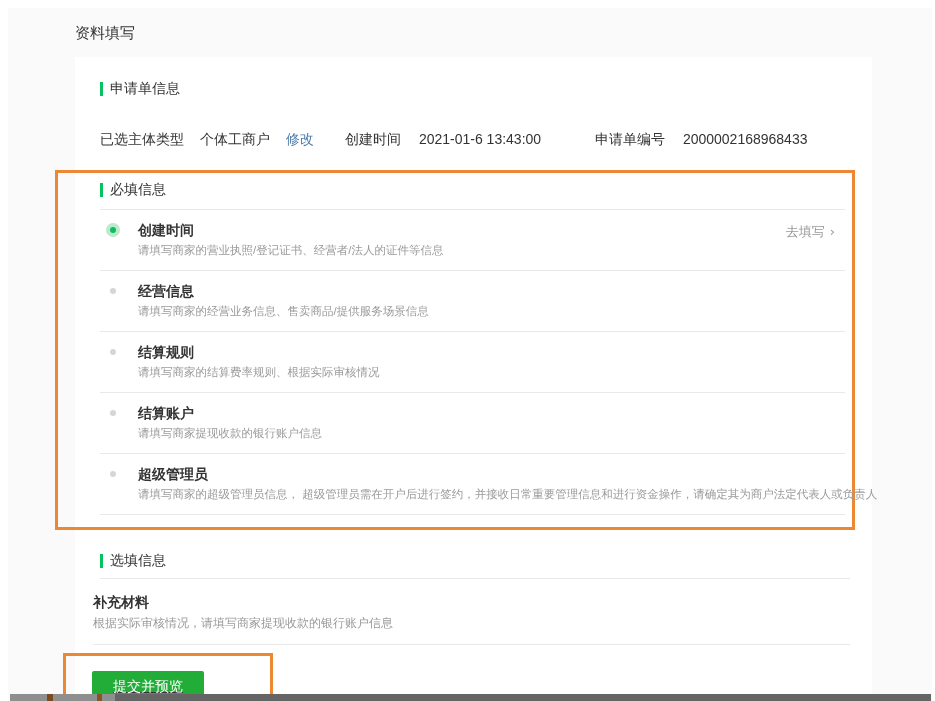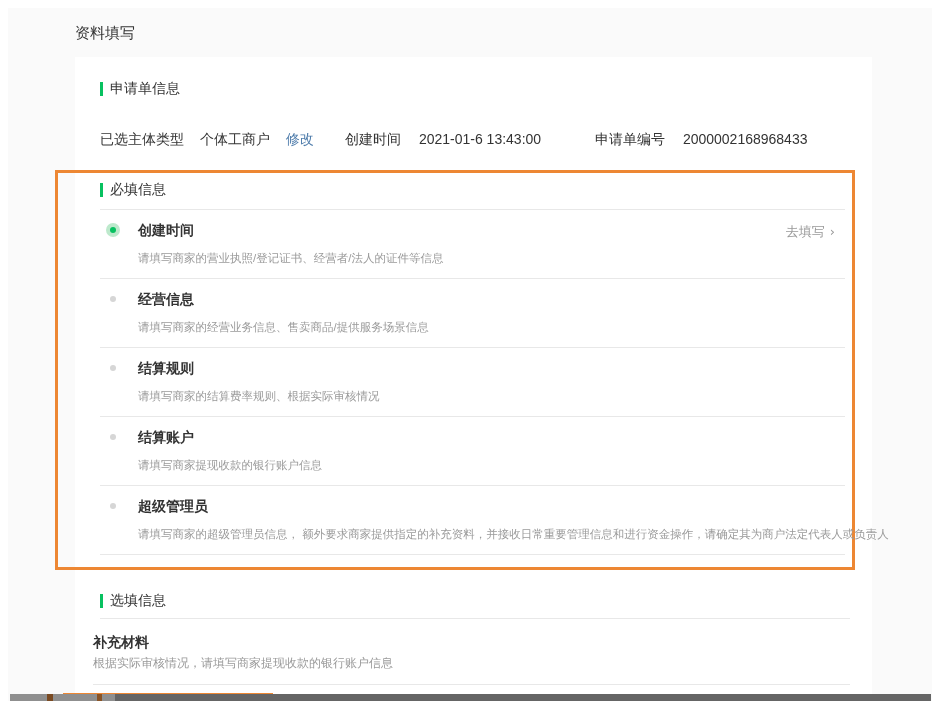--- a/index.html
+++ b/index.html
@@ -28,21 +28,21 @@
   .modify-link { color: #4e7cab; cursor: pointer; }
 
   .required-box {
     margin: 21px 17px 0 -20px;
     border: 3px solid #ed8733;
     padding: 8px 7px 12px 42px;
   }
   .req-head-divider { height: 1px; background: #e8e8e8; margin-top: 10px; }
   .req-item { position: relative; padding: 10px 0 11px 38px; border-bottom: 1px solid #e8e8e8; }
   .step-title { font-size: 14px; font-weight: bold; line-height: 20px; color: #333; }
-  .step-desc { font-size: 11.5px; line-height: 17px; margin-top: 10px; color: #9a9a9a; white-space: nowrap; }
+  .step-desc { font-size: 11.5px; line-height: 17px; margin-top: 2px; color: #9a9a9a; white-space: nowrap; }
   .dot-sel { position: absolute; left: 6px; top: 13px; width: 14px; height: 14px; border-radius: 50%; background: #bde9cc; }
   .dot-sel i { position: absolute; left: 4px; top: 4px; width: 6px; height: 6px; border-radius: 50%; background: #07c160; }
   .dot-un { position: absolute; left: 10px; top: 17px; width: 6px; height: 6px; border-radius: 50%; background: #d6d6d6; }
   .go-fill { position: absolute; right: 10px; top: 13px; font-size: 13px; color: #999; cursor: pointer; }
   .chev { margin-left: 5px; font-family: "DejaVu Sans", sans-serif; }
 
   .optional { padding: 22px 22px 0 25px; }
   .opt-head-divider { height: 1px; background: #e8e8e8; margin-top: 8px; }
   .opt-item { padding: 13px 0 12px 0; margin-left: -7px; border-bottom: 1px solid #e8e8e8; margin-right: 0; }
   .opt-item .step-desc { margin-top: 3px; font-size: 12px; }
@@ -127,21 +127,21 @@
 
     <div class="req-item">
       <span class="dot-un"></span>
       <div class="step-title">结算账户</div>
       <div class="step-desc">请填写商家提现收款的银行账户信息</div>
     </div>
 
     <div class="req-item">
       <span class="dot-un"></span>
       <div class="step-title">超级管理员</div>
-      <div class="step-desc">请填写商家的超级管理员信息， 额外要求商家提供指定的补充资料，并接收日常重要管理信息和进行资金操作，请确定其为商户法定代表人或负责人</div>
+      <div class="step-desc">请填写商家的超级管理员信息， 超级管理员需在开户后进行签约，并接收日常重要管理信息和进行资金操作，请确定其为商户法定代表人或负责人</div>
     </div>
   </div>
 
   <div class="optional">
     <div class="sec-head">
       <span class="sec-bar"></span>
       <span>选填信息</span>
     </div>
     <div class="opt-head-divider"></div>
 

